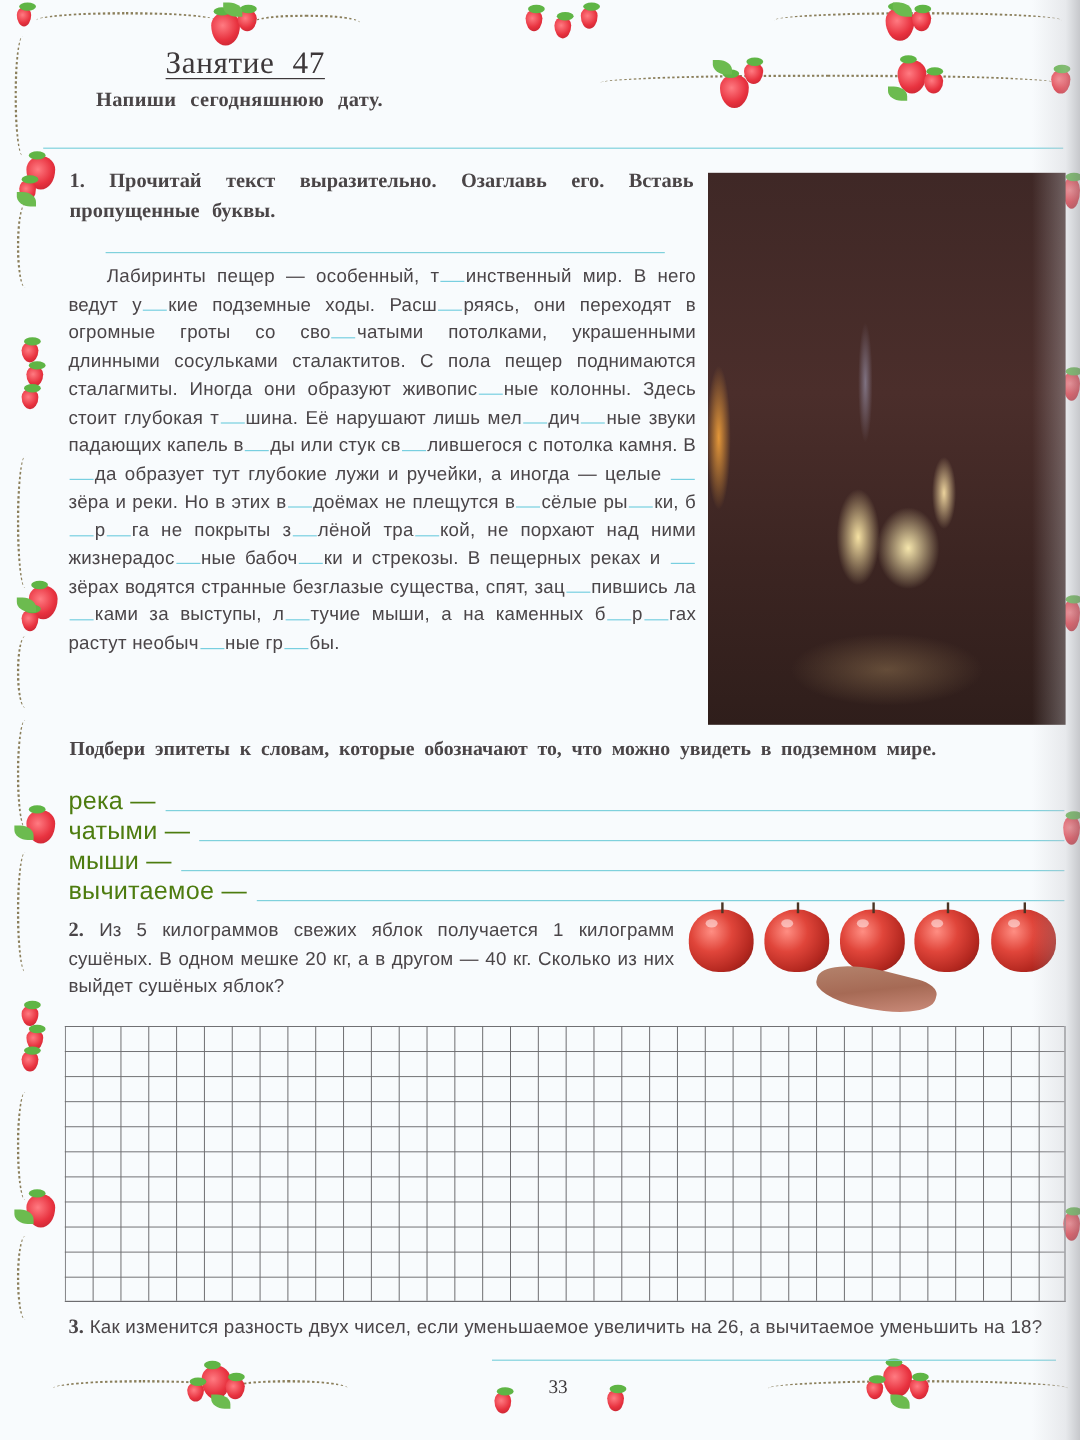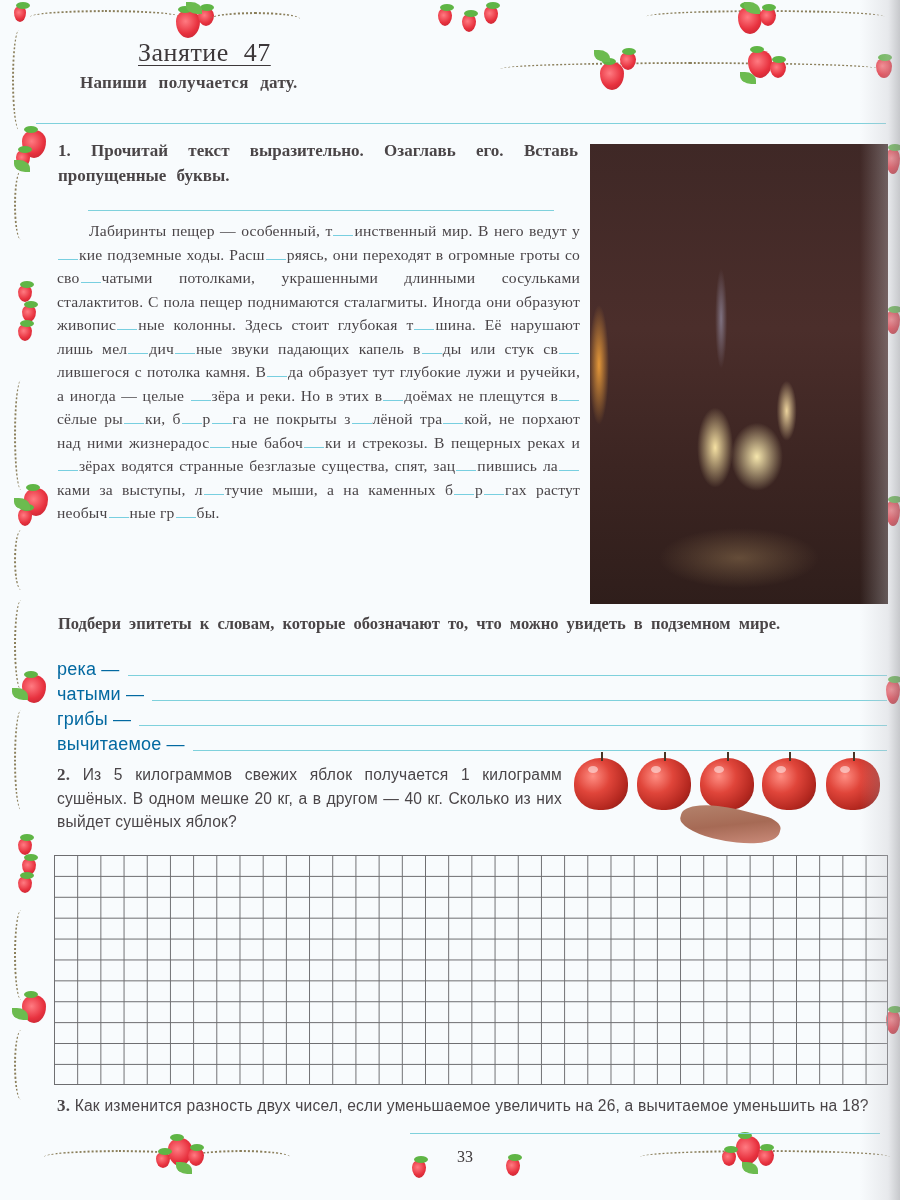--- a/index.html
+++ b/index.html
@@ -33,21 +33,21 @@
     position: absolute; left: 58px; top: 138px; width: 520px;
     font-family: "Liberation Serif", serif; font-weight: bold; font-size: 17px; line-height: 25px;
     color: #4a4547; text-align: justify; word-spacing: 6px;
   }
   .title-line { position: absolute; left: 88px; top: 210px; width: 466px; height: 1px; background: #7fd1dc; }
   .passage {
     position: absolute; left: 57px; top: 219px; width: 523px;
     font-family: "Liberation Sans", sans-serif; font-size: 15.6px; line-height: 23.5px;
     color: #4a4548; text-align: justify; letter-spacing: 0.2px;
   }
-  .passage p { text-indent: 32px; font-family: Liberation Serif, serif; }
+  .passage p { text-indent: 32px; }
   .gap {
     display: inline-block; width: 20px; height: 2px; border-bottom: 1.5px solid #78cfe0;
     vertical-align: baseline; margin: 0 1px;
   }
   .cave-photo {
     position: absolute; left: 590px; top: 144px; width: 298px; height: 460px;
     background:
       radial-gradient(ellipse 18px 40px at 42% 66%, rgba(255,235,170,0.95), rgba(255,200,110,0.0)),
       radial-gradient(ellipse 26px 34px at 56% 68%, rgba(255,240,180,0.95), rgba(255,200,110,0.0)),
       radial-gradient(ellipse 10px 30px at 66% 58%, rgba(255,230,170,0.9), rgba(255,200,110,0.0)),
@@ -56,21 +56,21 @@
       radial-gradient(ellipse 80px 30px at 50% 90%, rgba(160,130,90,0.45), rgba(160,130,90,0.0)),
       linear-gradient(180deg, #3f2826 0%, #4b2e2b 40%, #3c2522 70%, #2f1e1b 100%);
   }
   .epithet-head {
     position: absolute; left: 58px; top: 612px; width: 830px;
     font-family: "Liberation Serif", serif; font-weight: bold; font-size: 16.5px; line-height: 24px;
     color: #4a4547; text-align: justify; word-spacing: 4px;
   }
   .ep-row { position: absolute; left: 57px; height: 24px; display: flex; align-items: flex-end; }
   .ep-label {
-    font-family: "Liberation Sans", sans-serif; font-size: 18px; color: #0369a1; white-space: nowrap;
+    font-family: "Liberation Sans", sans-serif; font-size: 21px; color: #4d7c0f; white-space: nowrap;
     letter-spacing: 0.2px; padding-right: 8px;
   }
   .ep-line { height: 1px; background: #7fd1dc; margin-bottom: 4px; }
   .task2 {
     position: absolute; left: 57px; top: 763px; width: 505px;
     font-family: "Liberation Sans", sans-serif; font-size: 15.6px; line-height: 23.5px;
     color: #4a4548; text-align: justify; letter-spacing: 0.2px;
   }
   .num { font-family: "Liberation Serif", serif; font-weight: bold; font-size: 17px; }
   .apple {
@@ -196,21 +196,21 @@
   <div class="berry" style="left:412px;top:1160px;width:14px;height:18px;"></div>
   <div class="berry" style="left:506px;top:1158px;width:14px;height:18px;"></div>
   <div class="vine" style="left:640px;top:1150px;width:250px;"></div>
   <div class="berry" style="left:736px;top:1136px;width:24px;height:28px;"></div>
   <div class="berry" style="left:722px;top:1150px;width:14px;height:16px;"></div>
   <div class="berry" style="left:758px;top:1148px;width:16px;height:18px;"></div>
   <div class="leaf" style="left:742px;top:1162px;"></div>
 </div>
 
 <div class="title">Занятие 47</div>
-<div class="date-prompt">Напиши получается дату.</div>
+<div class="date-prompt">Напиши сегодняшнюю дату.</div>
 <div class="date-line"></div>
 
 <div class="task-head">1. Прочитай текст выразительно. Озаглавь его. Вставь пропущенные буквы.</div>
 <div class="title-line"></div>
 
 <div class="passage">
   <p>
     <span>Лабиринты пещер — особенный, т</span><span class="gap"></span><span>инственный мир. В него ведут у</span><span class="gap"></span><span>кие подземные ходы. Рас­ш</span><span class="gap"></span><span>ряясь, они переходят в огромные гроты со сво</span><span class="gap"></span><span>чатыми потолками, украшенными длинными сосульками сталактитов. С пола пещер поднима­ются сталагмиты. Иногда они образуют живопис</span><span class="gap"></span><span>ные колонны. Здесь стоит глубокая т</span><span class="gap"></span><span>шина. Её нарушают лишь мел</span><span class="gap"></span><span>дич</span><span class="gap"></span><span>ные звуки падающих капель в</span><span class="gap"></span><span>ды или стук св</span><span class="gap"></span><span>лившегося с потолка камня. В</span><span class="gap"></span><span>да образует тут глубокие лужи и ру­чейки, а иногда — целые </span><span class="gap"></span><span>зёра и реки. Но в этих в</span><span class="gap"></span><span>доёмах не плещутся в</span><span class="gap"></span><span>сёлые ры</span><span class="gap"></span><span>ки, б</span><span class="gap"></span><span>р</span><span class="gap"></span><span>га не покрыты з</span><span class="gap"></span><span>лёной тра</span><span class="gap"></span><span>кой, не пор­хают над ними жизнерадос</span><span class="gap"></span><span>ные бабоч</span><span class="gap"></span><span>ки и стрекозы. В пещерных реках и </span><span class="gap"></span><span>зёрах водятся странные безглазые существа, спят, зац</span><span class="gap"></span><span>пившись ла</span><span class="gap"></span><span>ками за выступы, л</span><span class="gap"></span><span>тучие мыши, а на ка­менных б</span><span class="gap"></span><span>р</span><span class="gap"></span><span>гах растут необыч</span><span class="gap"></span><span>ные гр</span><span class="gap"></span><span>бы.</span>
   </p>
 </div>
@@ -221,21 +221,21 @@
 
 <div class="ep-row" style="top:656px;width:830px;">
   <span class="ep-label">река —</span>
   <span class="ep-line" style="flex:1;"></span>
 </div>
 <div class="ep-row" style="top:681px;width:830px;">
   <span class="ep-label">чатыми —</span>
   <span class="ep-line" style="flex:1;"></span>
 </div>
 <div class="ep-row" style="top:706px;width:830px;">
-  <span class="ep-label">грибы —</span>
+  <span class="ep-label">мыши —</span>
   <span class="ep-line" style="flex:1;"></span>
 </div>
 <div class="ep-row" style="top:731px;width:830px;">
   <span class="ep-label">вычитаемое —</span>
   <span class="ep-line" style="flex:1;"></span>
 </div>
 
 <div class="task2">
   <span class="num">2.</span>
   <span>Из 5 килограммов свежих яблок получается 1 килограмм сушёных. В одном мешке 20 кг, а в другом — 40 кг. Сколько из них выйдет су­шёных яблок?</span>

